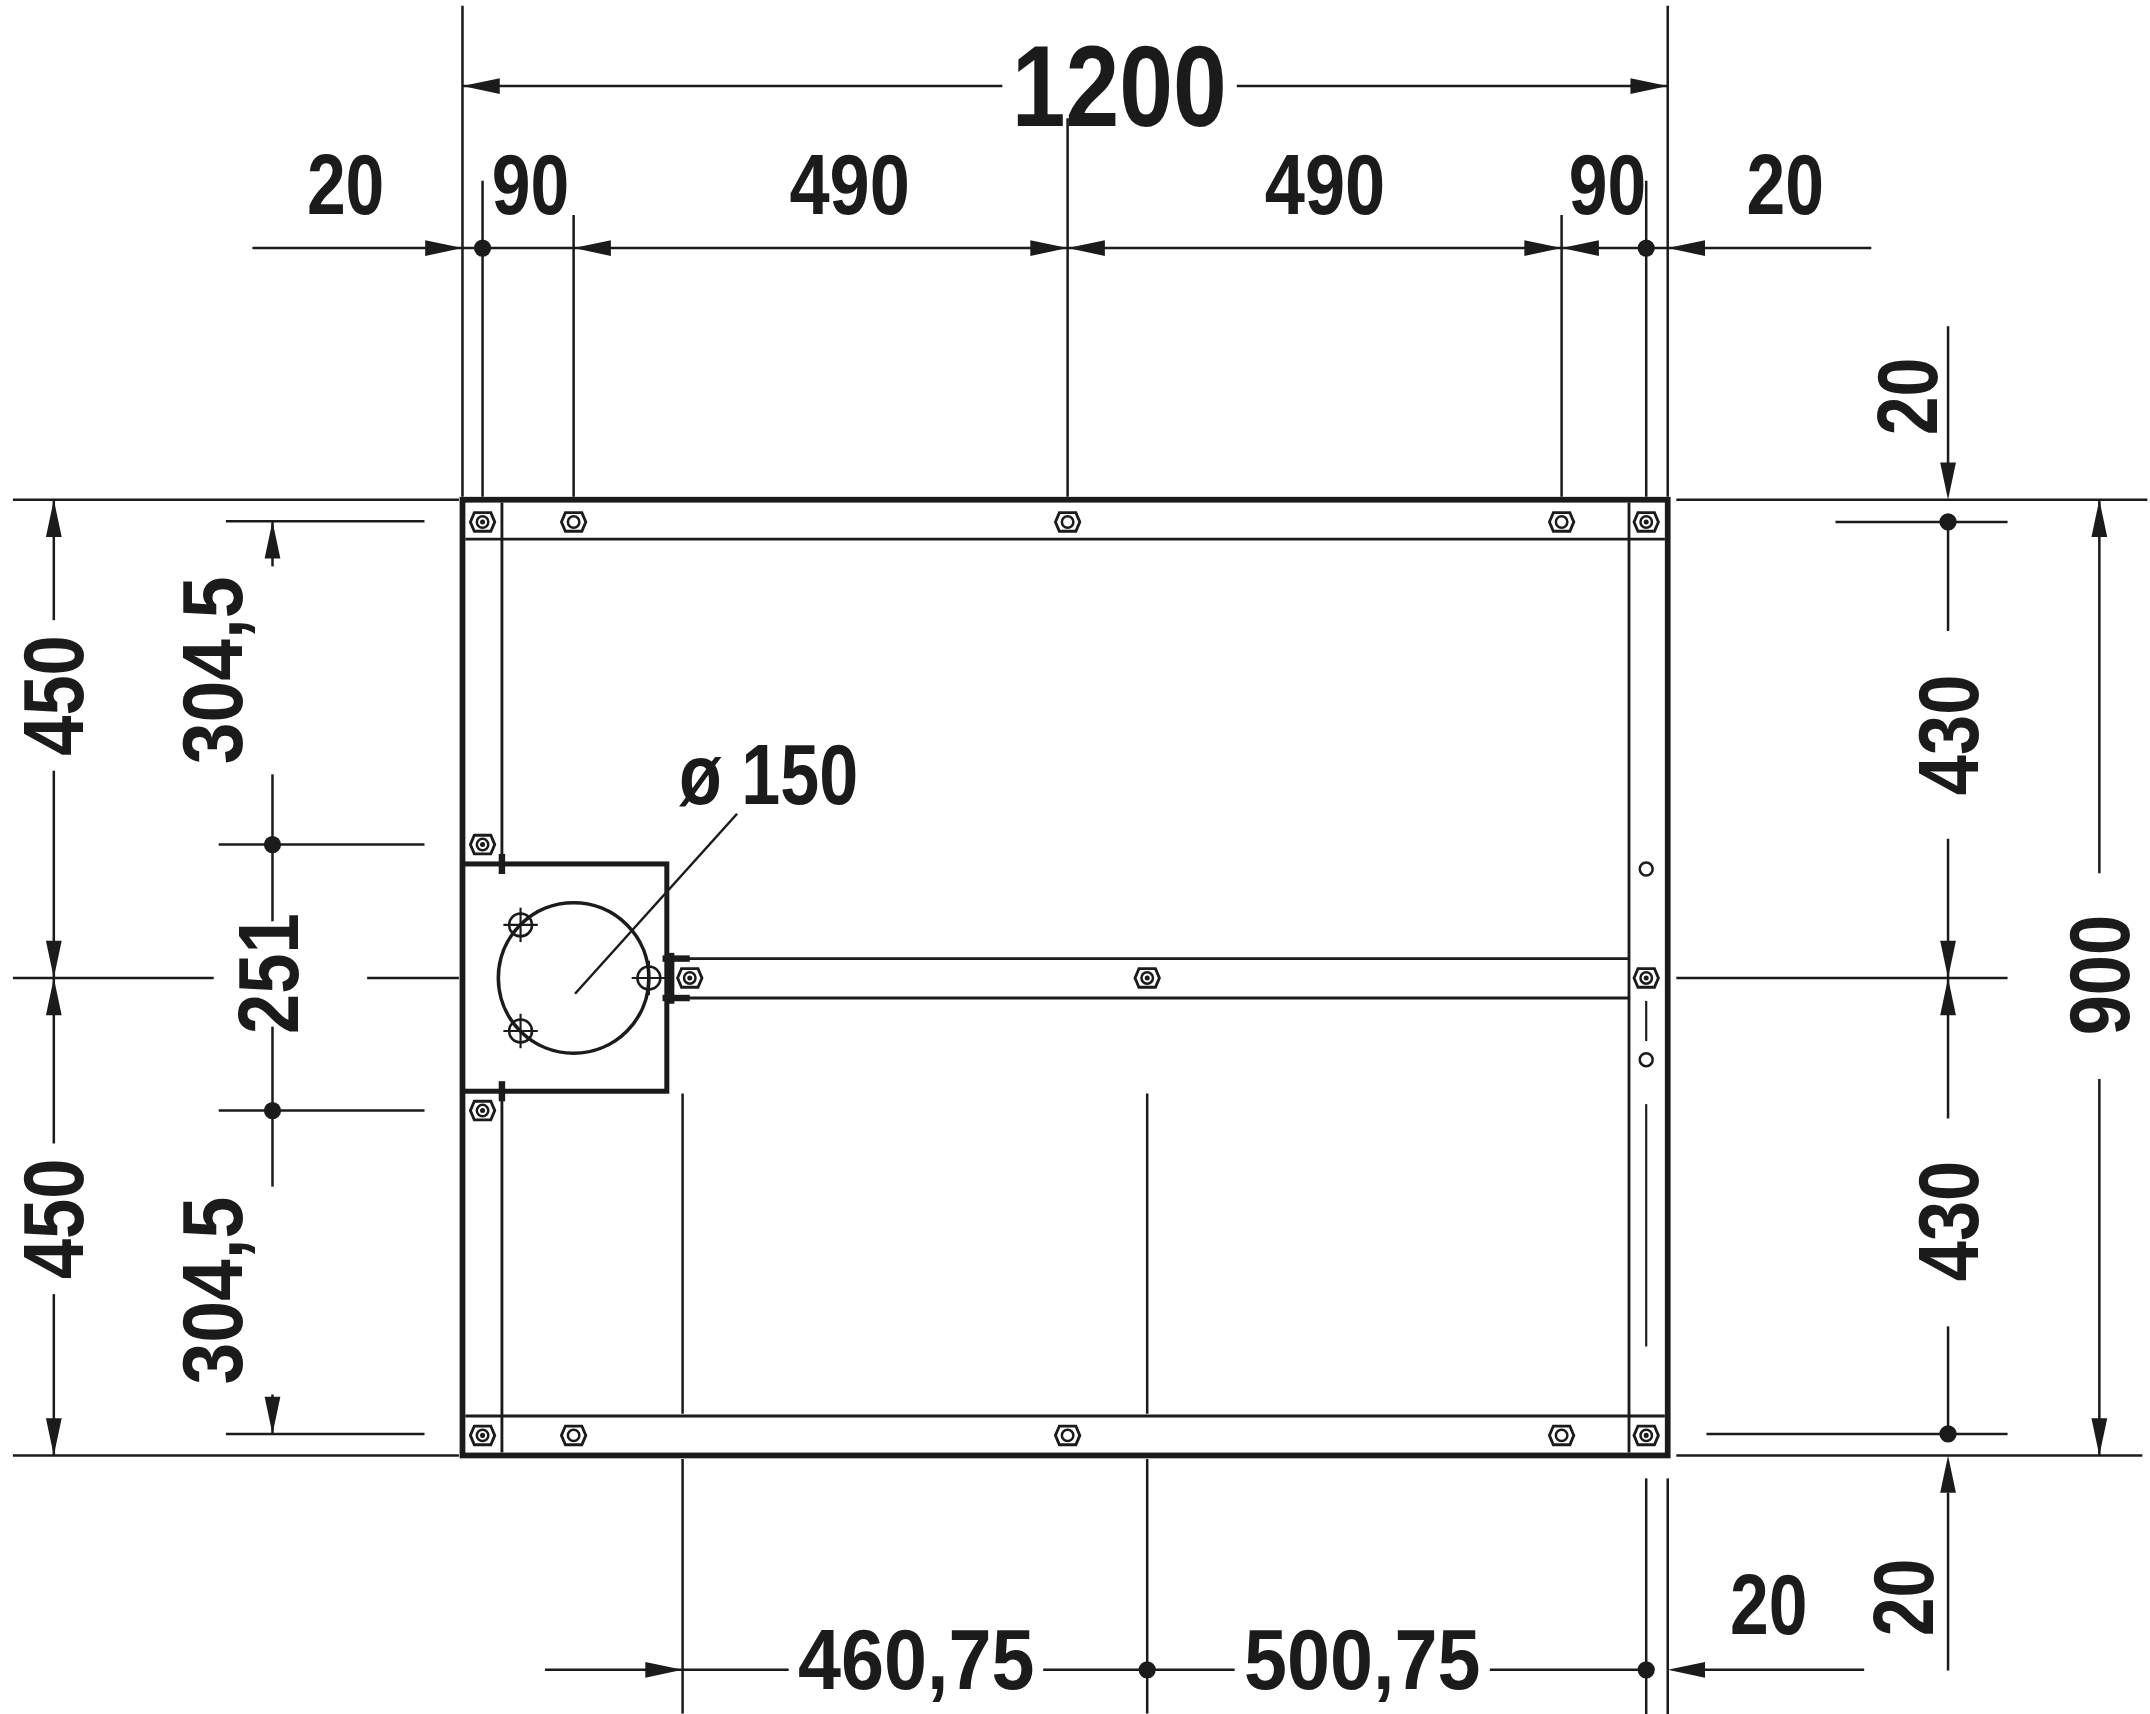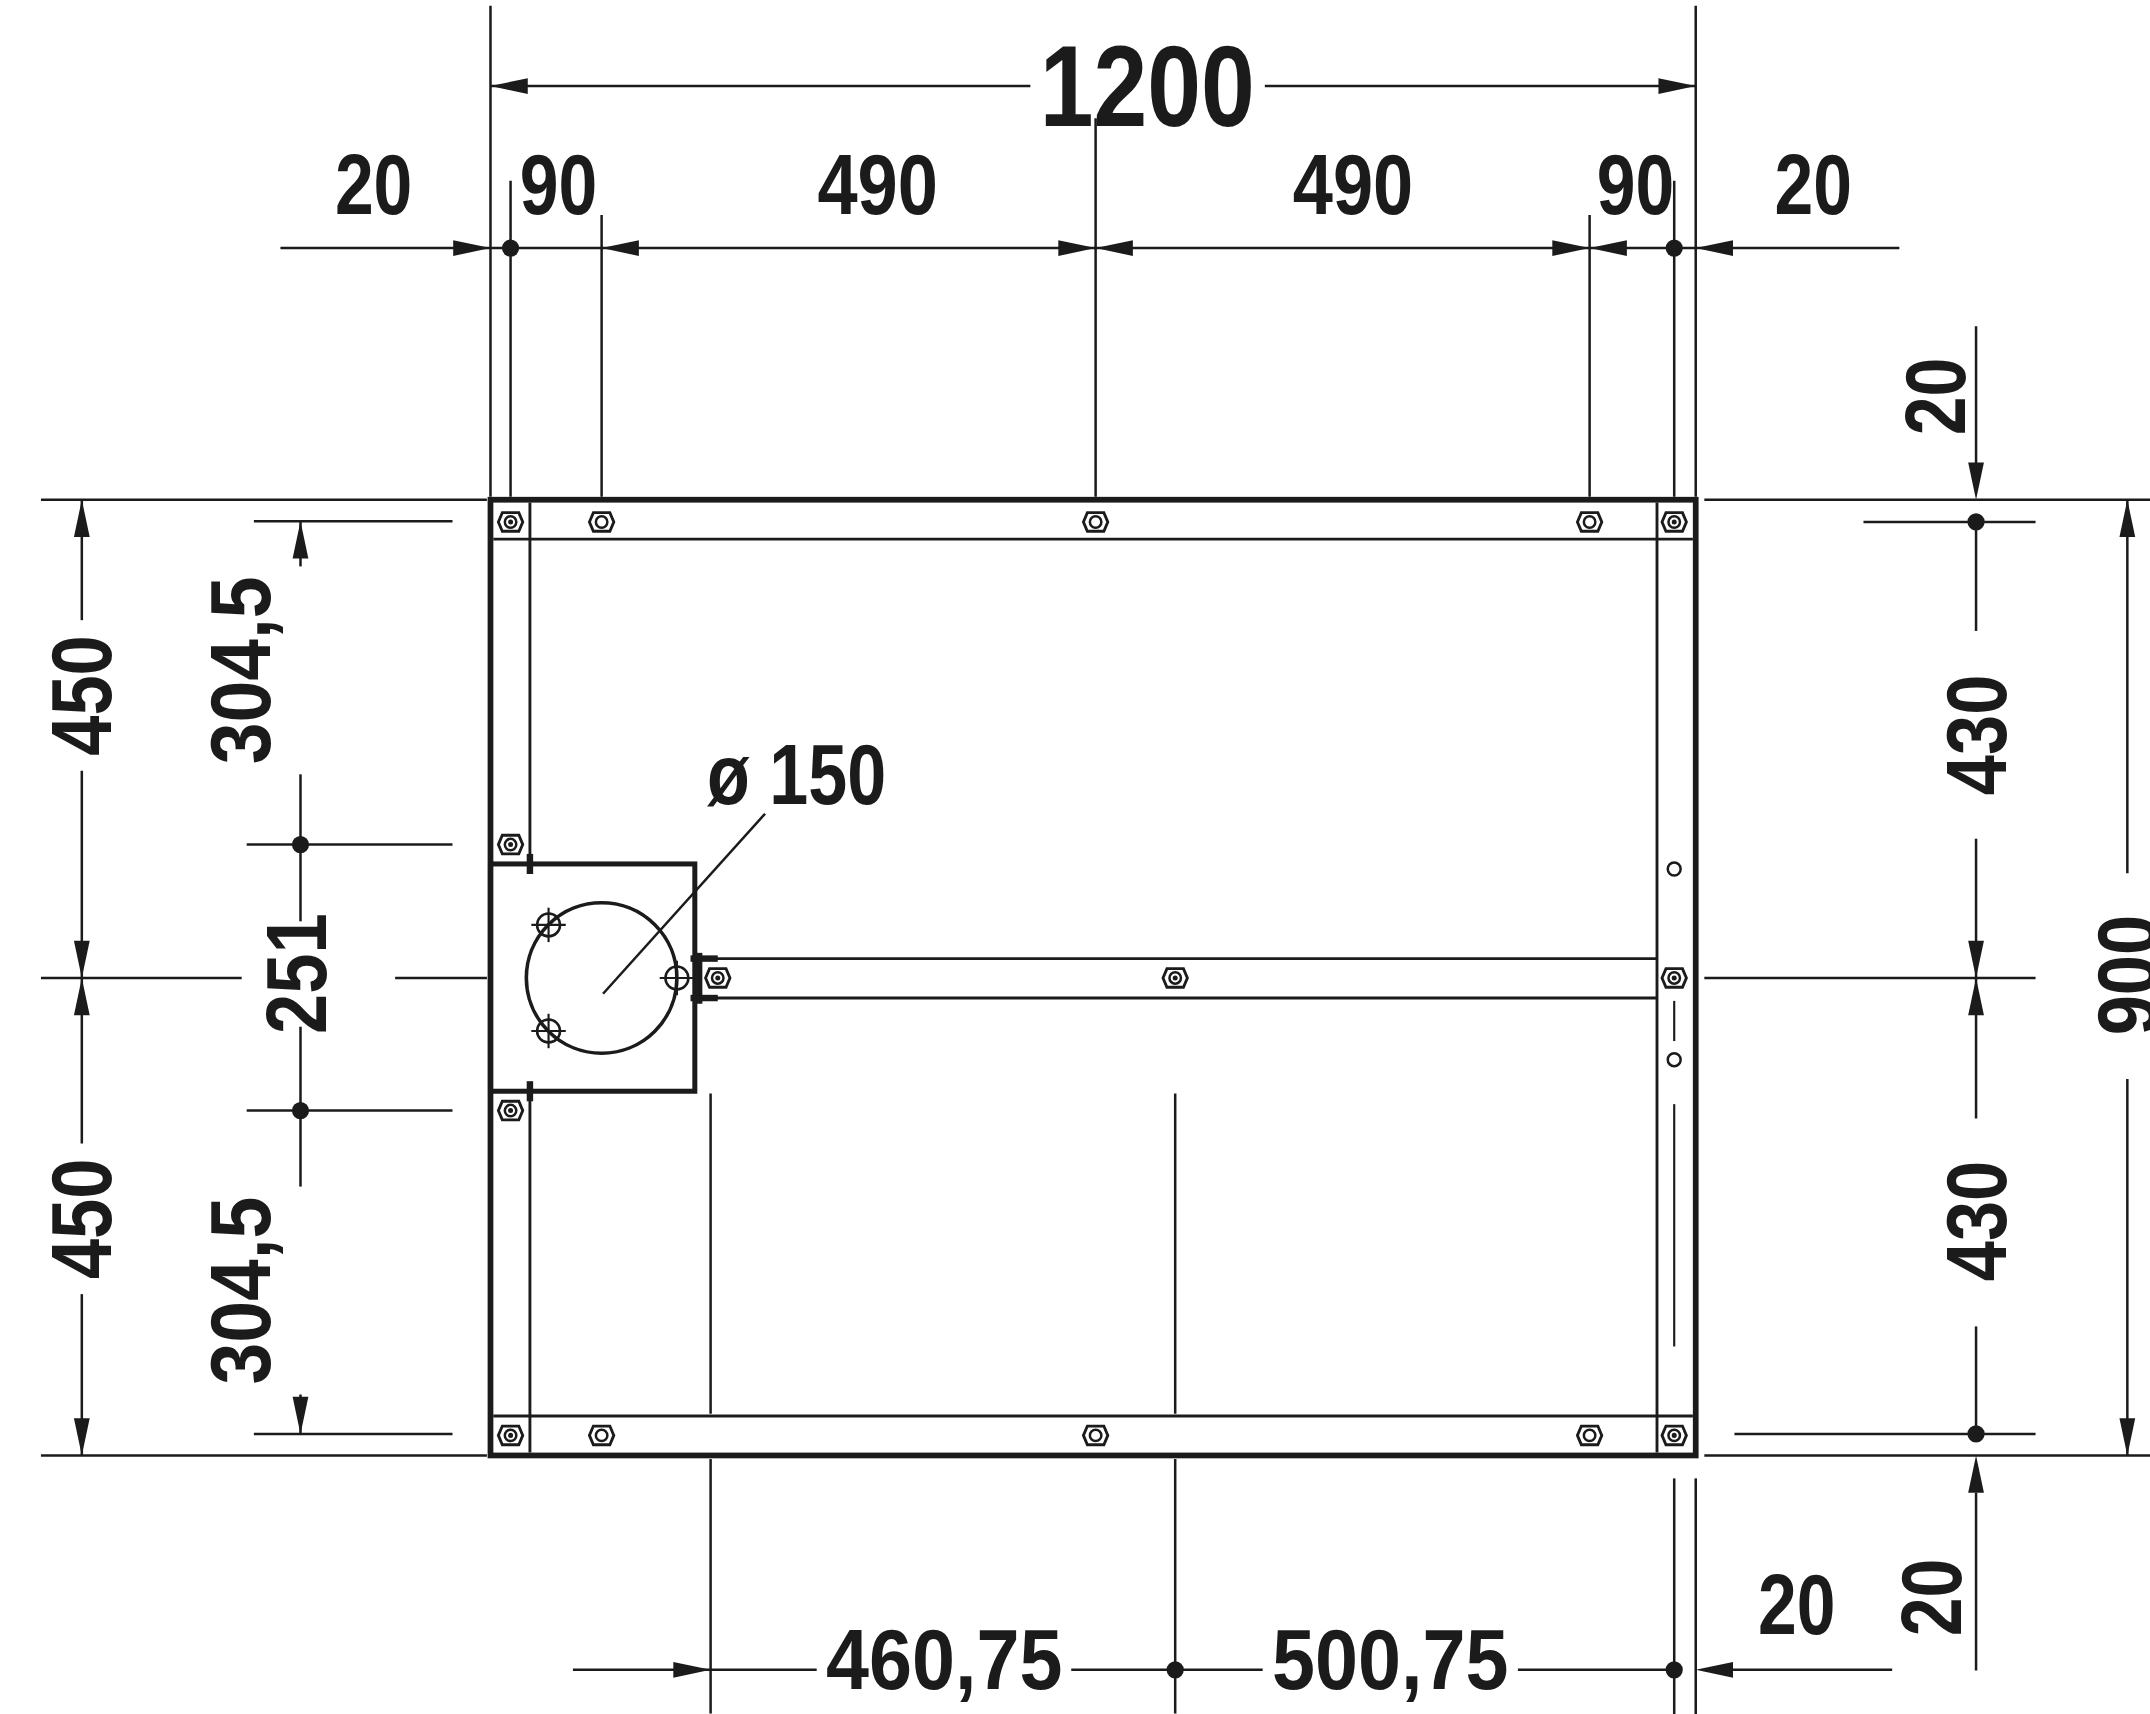--- a/index.html
+++ b/index.html
@@ -1,17 +1,17 @@
 <!DOCTYPE html>
 <html style="font-size:11.5px"><head>
 <meta charset="utf-8">
 <style>
   html,body{margin:0;padding:0;background:#ffffff;}
   body{width:2151px;height:1715px;position:relative;font-family:"Liberation Sans",sans-serif;}
-  #stage{position:absolute;inset:0;padding-left:28px;}
+  #stage{position:absolute;inset:0;}
   svg{display:block;}
   .ln{stroke:#1b1b1b;stroke-width:3.5;fill:none;}
   .thin{stroke:#1b1b1b;stroke-width:3;fill:none;}
   .inner{stroke:#1b1b1b;stroke-width:4;fill:none;}
   .outer{stroke:#1b1b1b;stroke-width:8;fill:none;}
   .boxln{stroke:#1b1b1b;stroke-width:7;fill:none;}
   .heavy{stroke:#1b1b1b;stroke-width:9;fill:none;}
   .circ{stroke:#1b1b1b;stroke-width:5;fill:none;}
   .bolt{stroke:#1b1b1b;stroke-width:4;fill:#ffffff;}
   .boltc{stroke:#1b1b1b;stroke-width:3.5;fill:none;}

